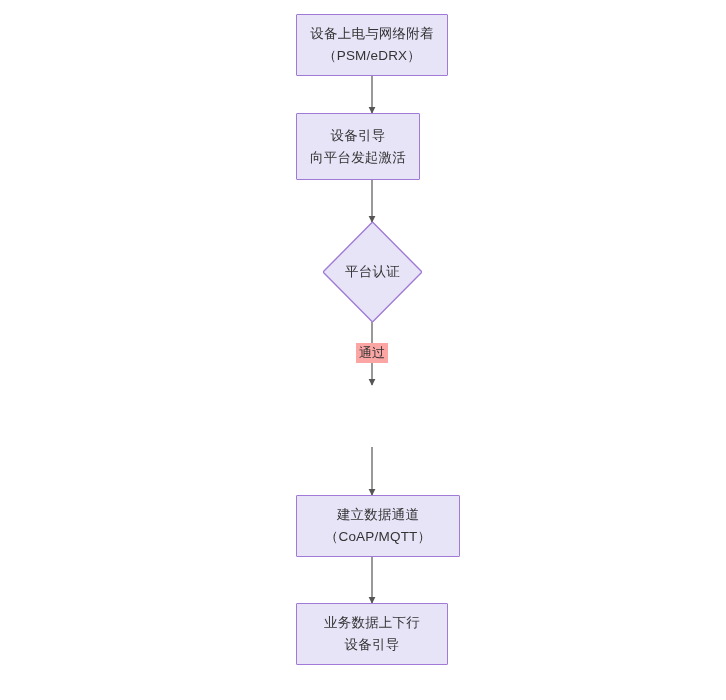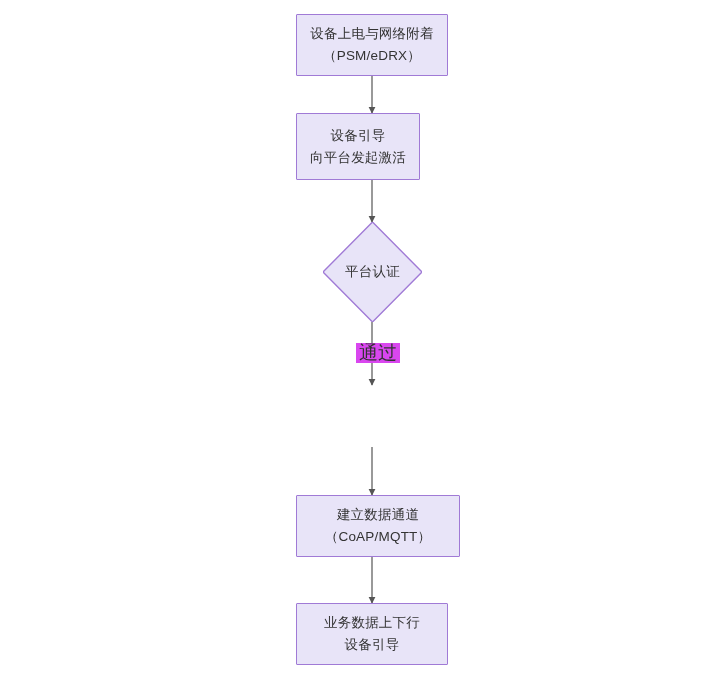--- a/index.html
+++ b/index.html
@@ -61,24 +61,24 @@
   .decision .node-text {
     position: relative;
     z-index: 2;
   }
   .node-line {
     display: block;
     white-space: nowrap;
   }
   .edge-label {
     position: absolute;
-    font-size: 19px;
+    font-size: 13px;
     line-height: 18px;
     color: #333333;
-    background: #d946ef;
+    background: #fca5a5;
     padding: 1px 3px;
     white-space: nowrap;
     z-index: 3;
   }
 </style>
 </head>
 <body>
 
 <div id="canvas">
 

